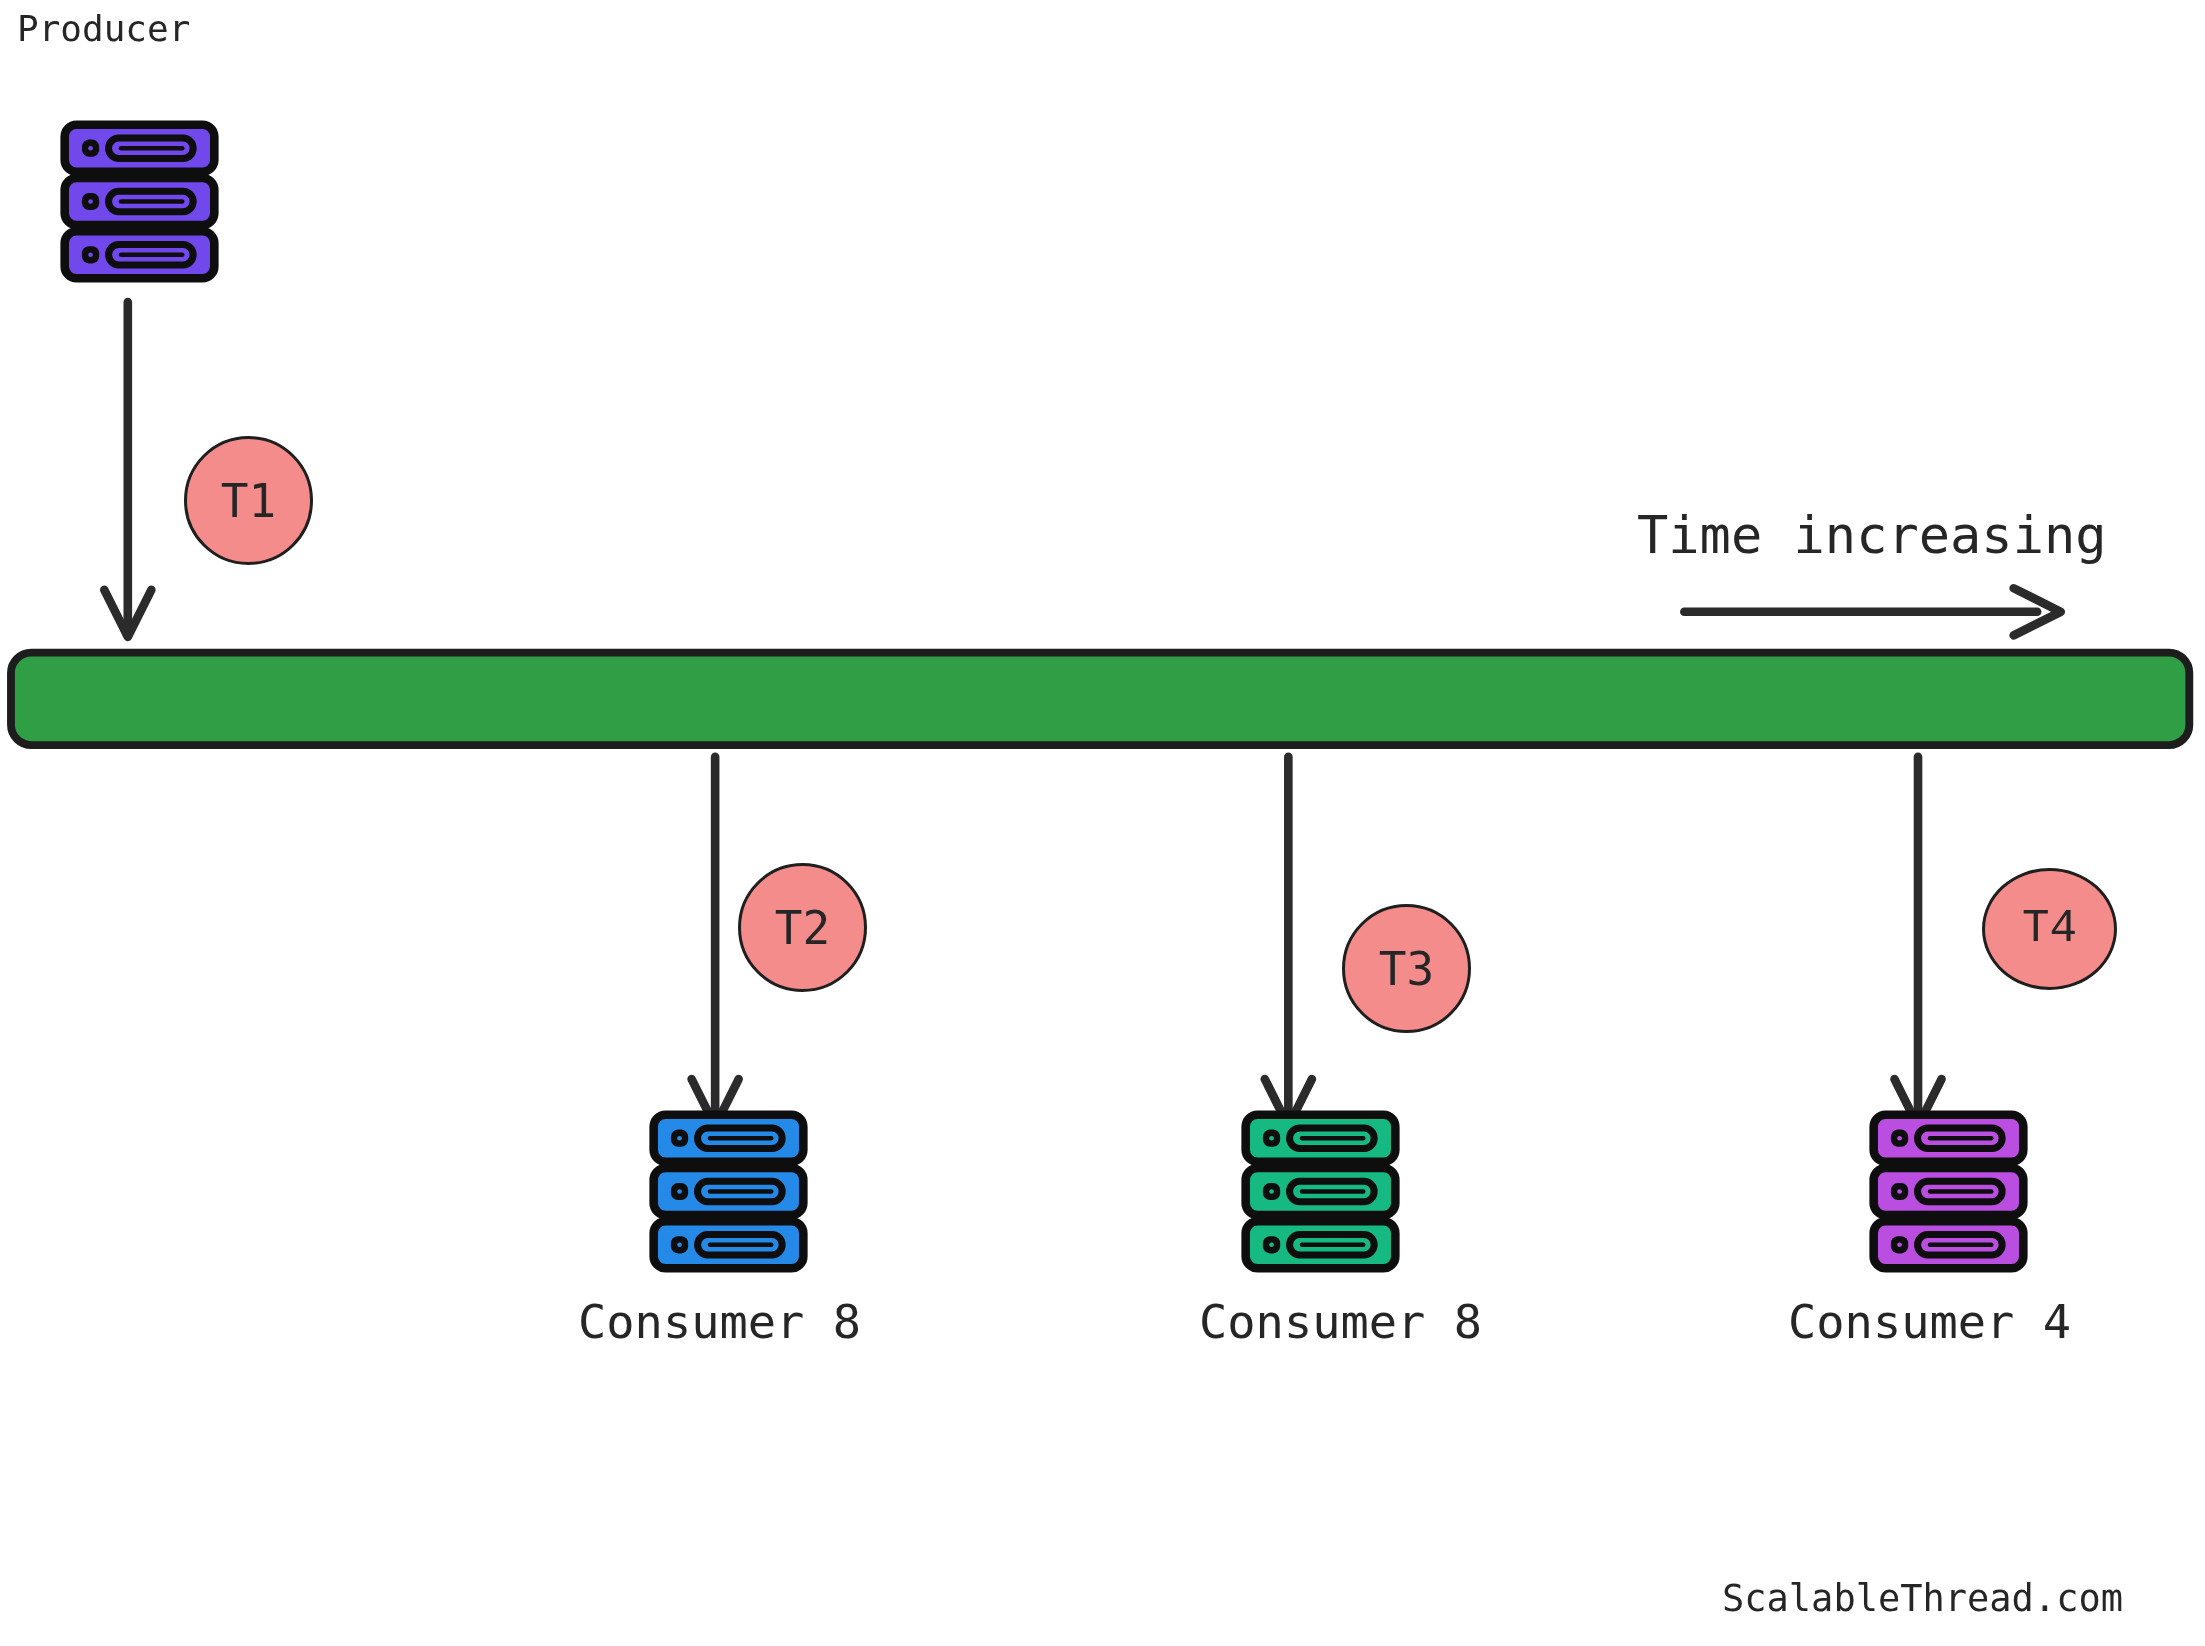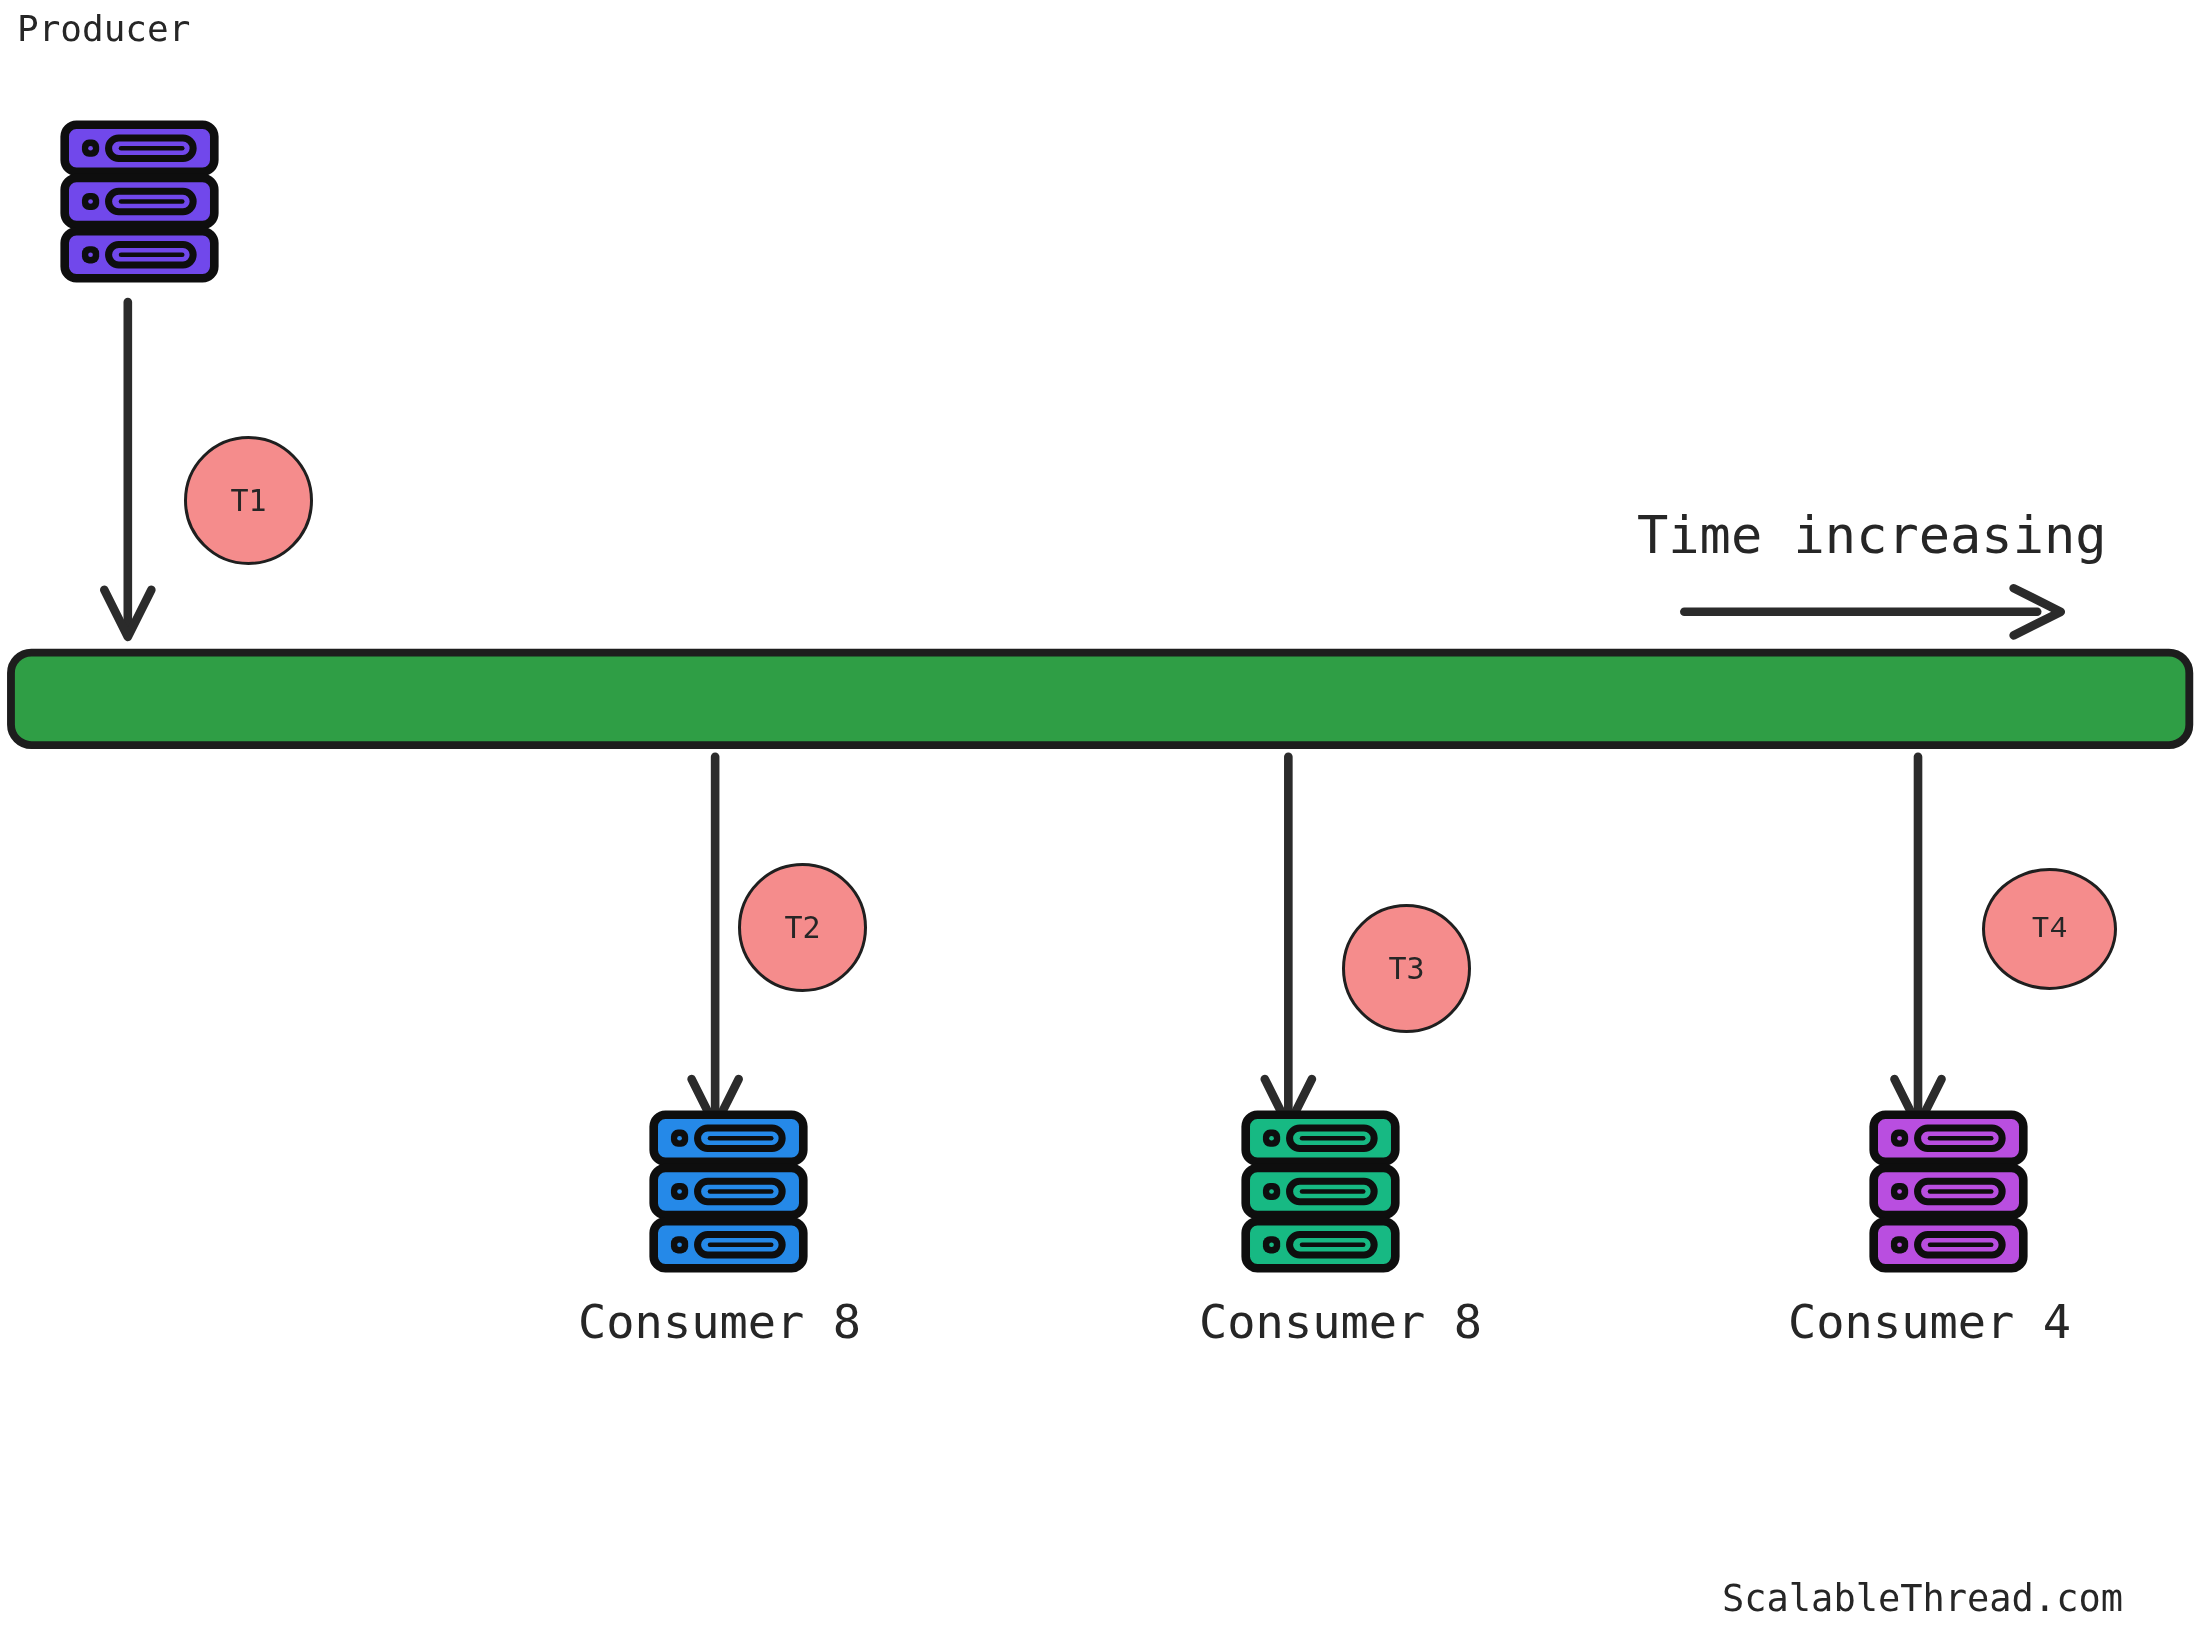--- a/index.html
+++ b/index.html
@@ -81,21 +81,21 @@
     position: absolute;
     box-sizing: border-box;
     width: 129px;
     height: 129px;
     border-radius: 50%;
     background: var(--c-badge_fill, #f58c8c);
     border: 3.9px solid var(--c-badge_border, #1f1f1f);
     display: flex;
     align-items: center;
     justify-content: center;
-    font-size: 30px;
+    font-size: 46px;
     color: var(--c-text, #262626);
   }
   #badge-t1 { left: 184px;  top: 436px; }
   #badge-t2 { left: 738px;  top: 863px; }
   #badge-t3 { left: 1342px; top: 904px; align-items: center; }
   #badge-t4 { left: 1982px; top: 868px; width: 135px; height: 122px; font-family: Liberation Mono, monospace; }
 </style>
 </head>
 <body>
 

